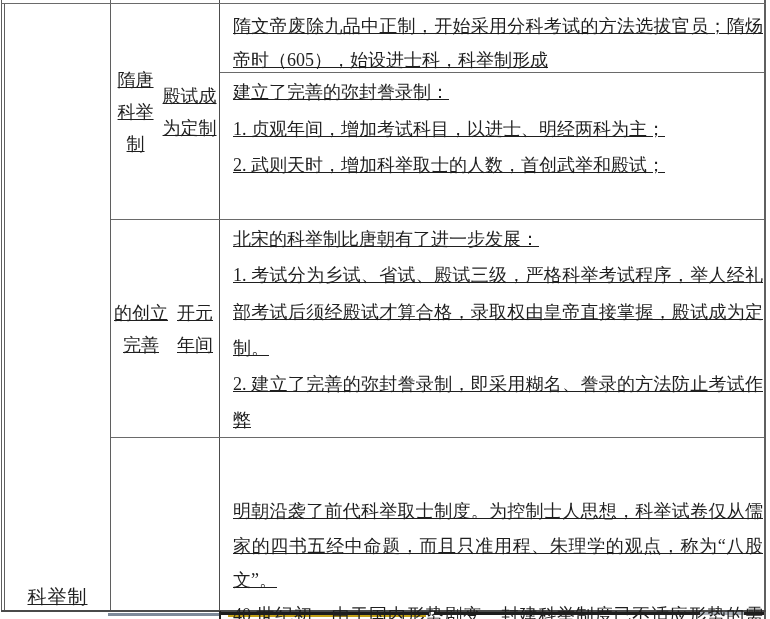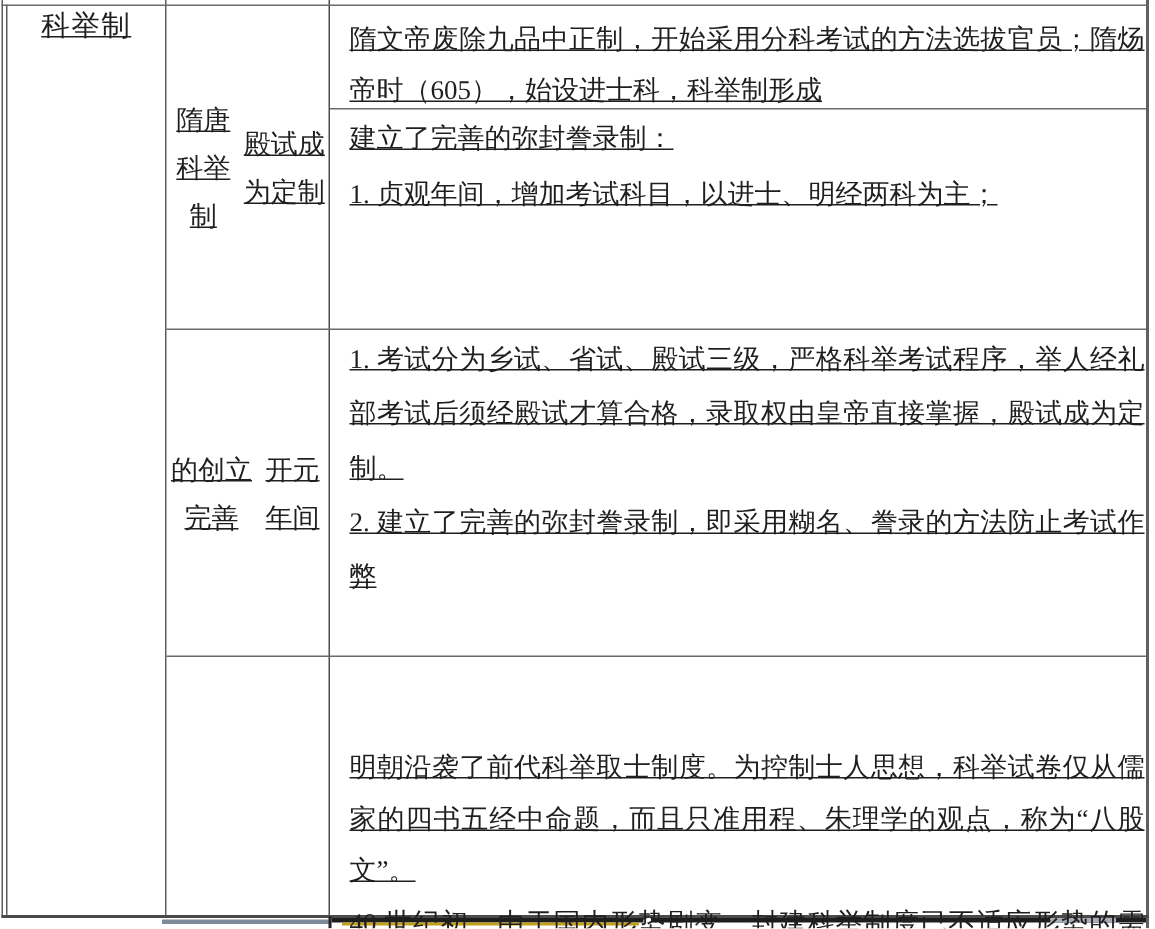--- a/index.html
+++ b/index.html
@@ -16,21 +16,21 @@
 
   
   .vline { position: absolute; width: 1px; background: #5f5f5f; }
   .hline { position: absolute; height: 1px; background: #6a6a6a; }
 
   
   .cell { position: absolute; font-size: 18px; text-decoration: underline; }
 
   .cell-rowheader {
     left: 5px; top: 4px; width: 105px; height: 606px;
-    display: flex; align-items: flex-start; justify-content: center;
+    display: flex; align-items: flex-end; justify-content: center;
     font-size: 19px; letter-spacing: 1px;
   }
 
   .cell-label {
     left: 111px; width: 108px;
     display: flex; flex-direction: row;
     align-items: center; justify-content: center;
     line-height: 32px; text-align: center;
   }
   .cell-label-1 { top: 4px;   height: 215px; }
@@ -90,23 +90,25 @@
     <div>开元年间</div>
   </div>
 
   <div class="cell cell-content cell-content-1a">
     <p>隋文帝废除九品中正制，开始采用分科考试的方法选拔官员；隋炀帝时（605），始设进士科，科举制形成</p>
   </div>
 
   <div class="cell cell-content cell-content-1b">
     <p>建立了完善的弥封誊录制：</p>
     <p>1. 贞观年间，增加考试科目，以进士、明经两科为主；</p>
+    <p>2. 武则天时，增加科举取士的人数，首创武举和殿试；</p>
   </div>
 
   <div class="cell cell-content cell-content-2">
+    <p>北宋的科举制比唐朝有了进一步发展：</p>
     <p>1. 考试分为乡试、省试、殿试三级，严格科举考试程序，举人经礼部考试后须经殿试才算合格，录取权由皇帝直接掌握，殿试成为定制。</p>
     <p>2. 建立了完善的弥封誊录制，即采用糊名、誊录的方法防止考试作弊</p>
   </div>
 
   <div class="cell cell-content cell-content-3">
     <p>明朝沿袭了前代科举取士制度。为控制士人思想，科举试卷仅从儒家的四书五经中命题，而且只准用程、朱理学的观点，称为“八股文”。</p>
     <p>40 世纪初，由于国内形势剧变，封建科举制度已不适应形势的需要。光绪三十一年（1905），清政府废除了科举制度</p>
   </div>
 
 </div>

